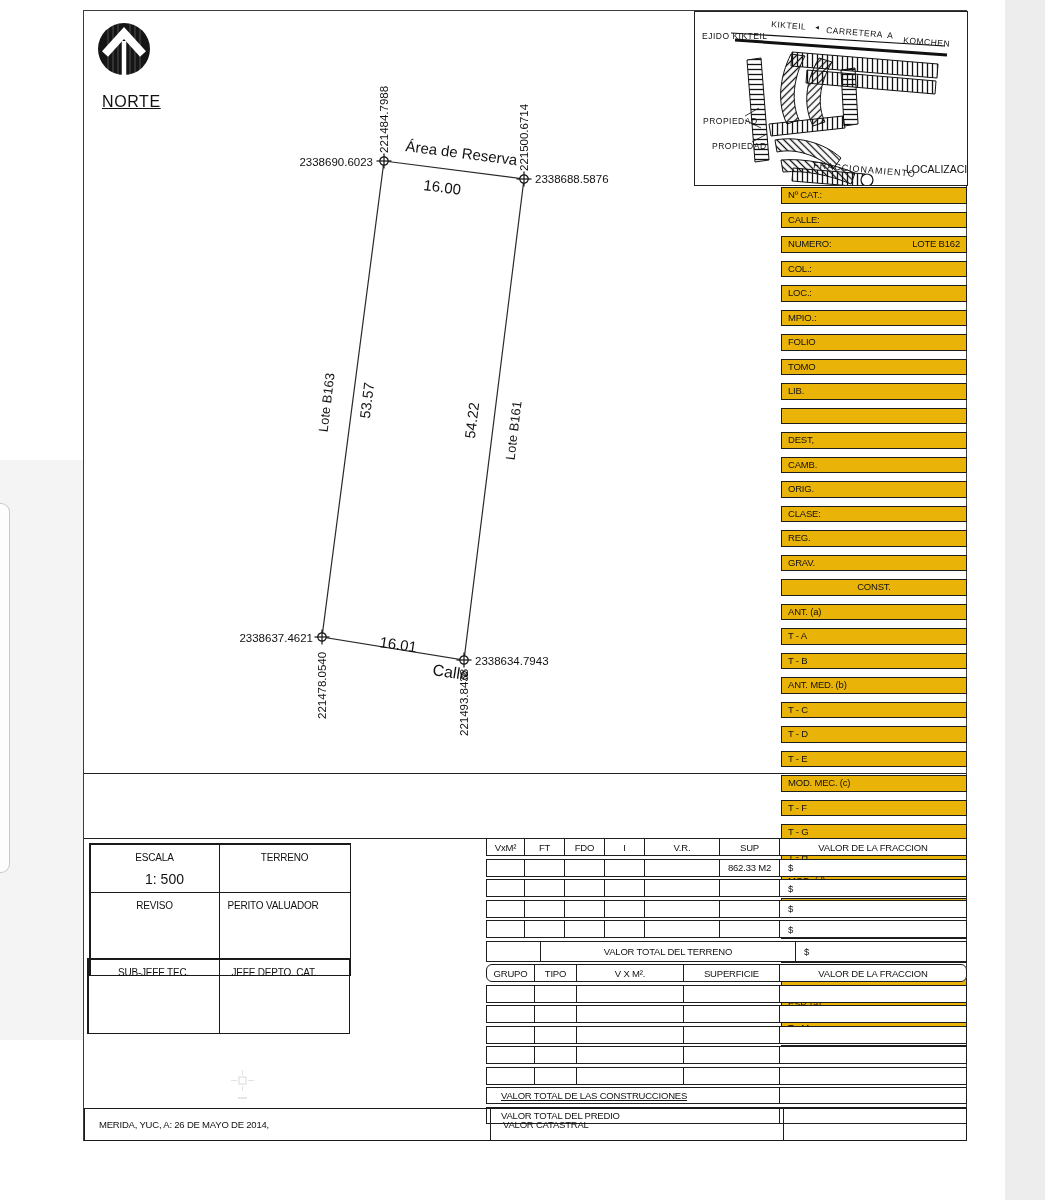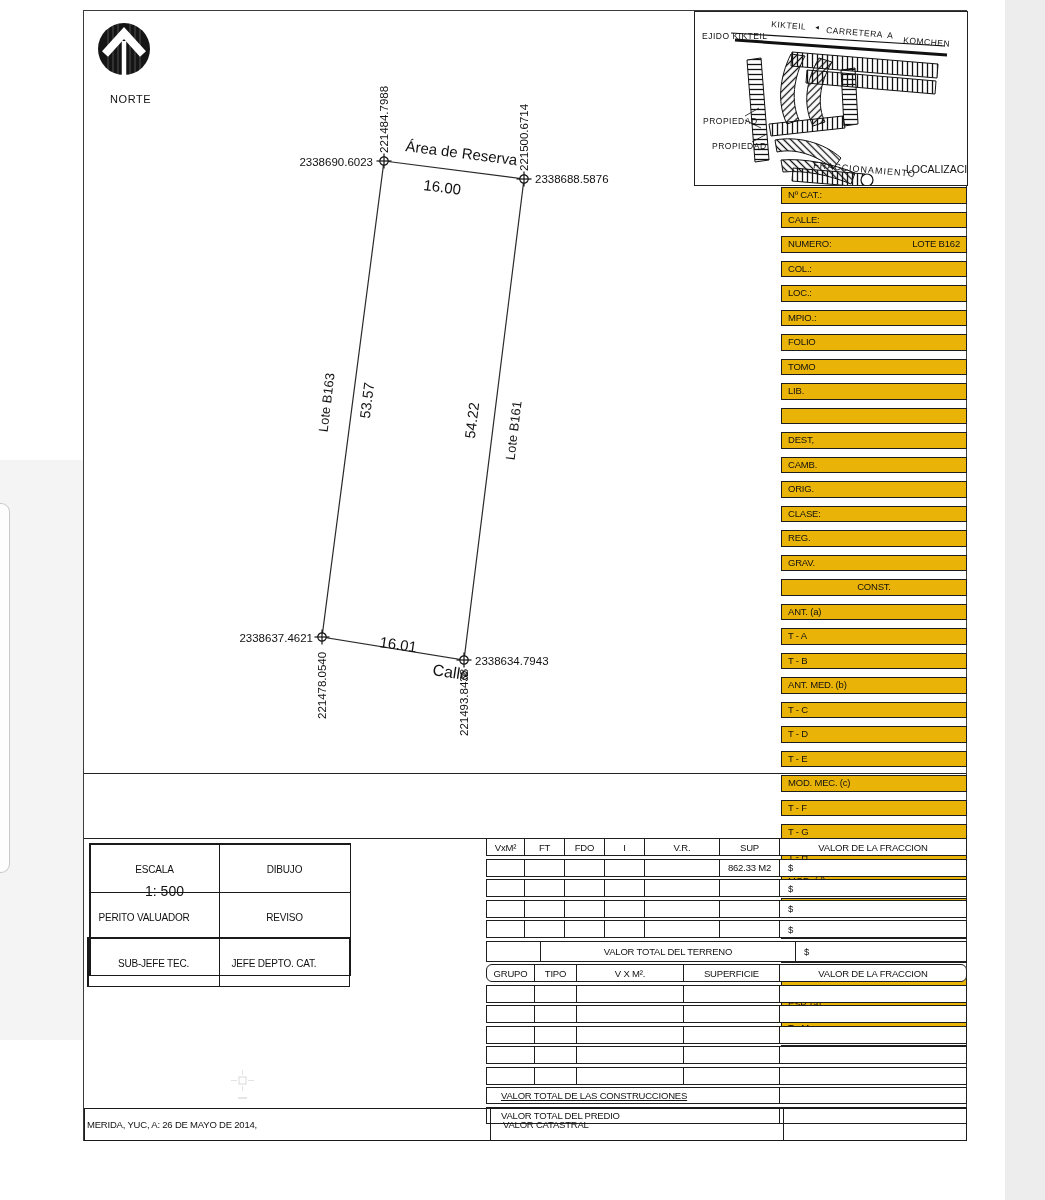--- a/index.html
+++ b/index.html
@@ -6,35 +6,35 @@
   .stage{position:relative;width:1045px;height:1200px;background:#fff;overflow:hidden;
          font-family:"Liberation Sans","DejaVu Sans",sans-serif;color:#111;}
   .right-strip{position:absolute;left:1005px;top:0;width:40px;height:1200px;background:#ededed;}
   .left-shade{position:absolute;left:0;top:460px;width:83px;height:580px;background:#f4f4f4;}
   .left-tab{position:absolute;left:0;top:503px;width:9px;height:368px;background:#fdfdfd;
             border:1px solid #c9c9c9;border-left:none;border-radius:0 9px 9px 0;}
   .doc{position:absolute;left:83px;top:10px;width:884px;height:1131px;background:#fff;
        border:1px solid #3c3c3c;box-sizing:border-box;}
   .abs{position:absolute;}
   .hline{position:absolute;left:0;width:100%;border-top:1.4px solid #222;}
-  .norte-label{position:absolute;left:26px;top:82px;font-size:11px;letter-spacing:.6px;}
+  .norte-label{position:absolute;left:18px;top:82px;font-size:16px;letter-spacing:.6px;text-decoration:underline;}
   .map-box{position:absolute;left:610px;top:0;width:274px;height:175px;border:1px solid #222;
            box-sizing:border-box;background:#fff;}
   
   .form-col{position:absolute;left:697px;top:176px;width:186px;}
   .form-row{height:14.5px;margin-bottom:8px;border:1px solid #1d1d1d;font-size:9.5px;
             line-height:14.5px;display:flex;justify-content:space-between;
             padding:0 6px;letter-spacing:-0.2px;background:#eab308;}
   .form-row.hdr{justify-content:center;}
   
   .prop-box{position:absolute;left:0;top:771px;width:677px;height:39px;border:1.5px solid #1a1a1a;
             box-sizing:border-box;display:flex;align-items:center;padding-left:14px;font-size:10px;}
   
   .sig{position:absolute;border:1.6px solid #1a1a1a;box-sizing:border-box;display:grid;}
-  .sig .cell{border:1px solid #1a1a1a;margin:-0.5px;font-size:10px;padding-top:19px;
+  .sig .cell{border:1px solid #1a1a1a;margin:-0.5px;font-size:10px;padding-top:7px;
              letter-spacing:-0.2px;}
   .sig .c-center{text-align:center;}
   .sig .c-left{padding-left:8px;}
   .escala-val{font-size:14px;text-align:center;margin-top:8px;letter-spacing:0;margin-left:20px;}
   
   .btable{position:absolute;text-align:center;}
   .trow{display:grid;border:1px solid #1d1d1d;margin-bottom:2.5px;background:#fff;}
   .tcell{font-size:9.5px;letter-spacing:-0.2px;overflow:hidden;white-space:nowrap;
          display:flex;align-items:center;}
   .tcell.bord{border-right:1px solid #1d1d1d;}
@@ -271,26 +271,26 @@
 
     <div class="hline" style="top:762px"></div>
     <div class="hline" style="top:827px"></div>
 
 
     <div class="sig" style="left:5px;top:832px;width:262px;height:133px;grid-template-columns:129px 1fr;grid-template-rows:48px 1fr;">
       <div class="cell c-center">
         <div>ESCALA</div>
         <div class="escala-val">1: 500</div>
       </div>
-      <div class="cell c-center">DIBUJO</div>
+      <div class="cell c-center">TERRENO</div>
+      <div class="cell c-center">REVISO</div>
       <div class="cell c-left">PERITO VALUADOR</div>
-      <div class="cell c-center">REVISO</div>
     </div>
 
-    <div class="sig" style="left:3px;top:926px;width:263px;height:50px;grid-template-columns:131px 1fr;grid-template-rows:1fr;">
+    <div class="sig" style="left:3px;top:947px;width:263px;height:76px;grid-template-columns:131px 1fr;grid-template-rows:1fr;">
       <div class="cell c-center">SUB-JEFE TEC.</div>
       <div class="cell" style="padding-left:12px">JEFE DEPTO. CAT.</div>
     </div>
 
     <svg class="stamp" width="26" height="34" viewBox="0 0 26 34">
       <rect x="10" y="8" width="7" height="7" fill="none" stroke="#c0c0c0" stroke-width="1.2"></rect>
       <line x1="13.5" y1="1" x2="13.5" y2="6" stroke="#c8c8c8"></line>
       <line x1="13.5" y1="17" x2="13.5" y2="22" stroke="#c8c8c8"></line>
       <line x1="2" y1="11.5" x2="8" y2="11.5" stroke="#c8c8c8"></line>
       <line x1="19" y1="11.5" x2="25" y2="11.5" stroke="#c8c8c8"></line>
@@ -397,19 +397,19 @@
           <div class="tcell bord lab">VALOR TOTAL DE LAS CONSTRUCCIONES</div>
           <div class="tcell "></div>
         </div>
         <div class="trow" style="grid-template-columns: 293px 1fr; height: 15px;">
           <div class="tcell bord lab">VALOR TOTAL DEL PREDIO</div>
           <div class="tcell "></div>
         </div>
       </div>
 
     <div class="date-strip">
-      <div class="dcell bord" style="padding-left:2px">MERIDA, YUC, A: 26 DE MAYO DE 2014,</div>
+      <div class="dcell bord" style="padding-left:14px">MERIDA, YUC, A: 26 DE MAYO DE 2014,</div>
       <div class="dcell bord" style="padding-left:12px">VALOR CATASTRAL</div>
       <div class="dcell"></div>
     </div>
 
   </div>
 </div>
 
 </body></html>

